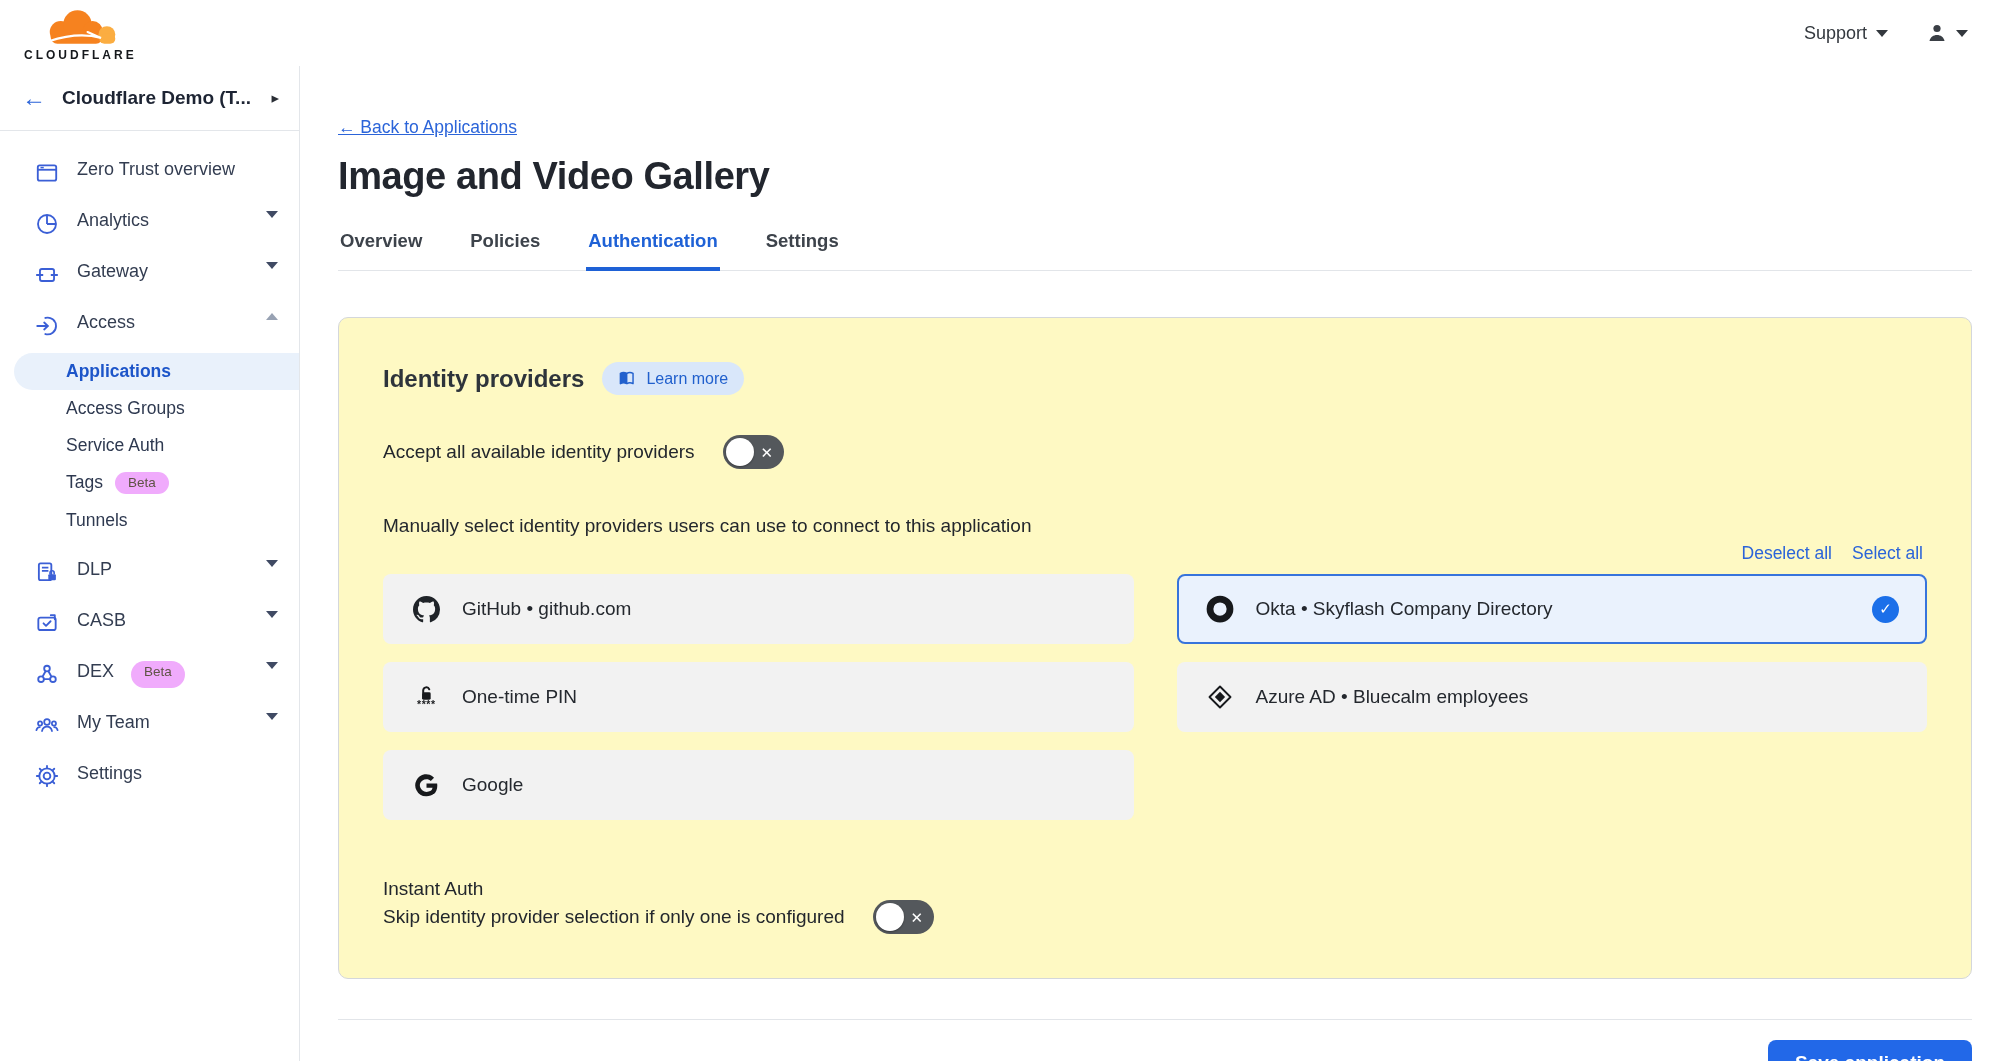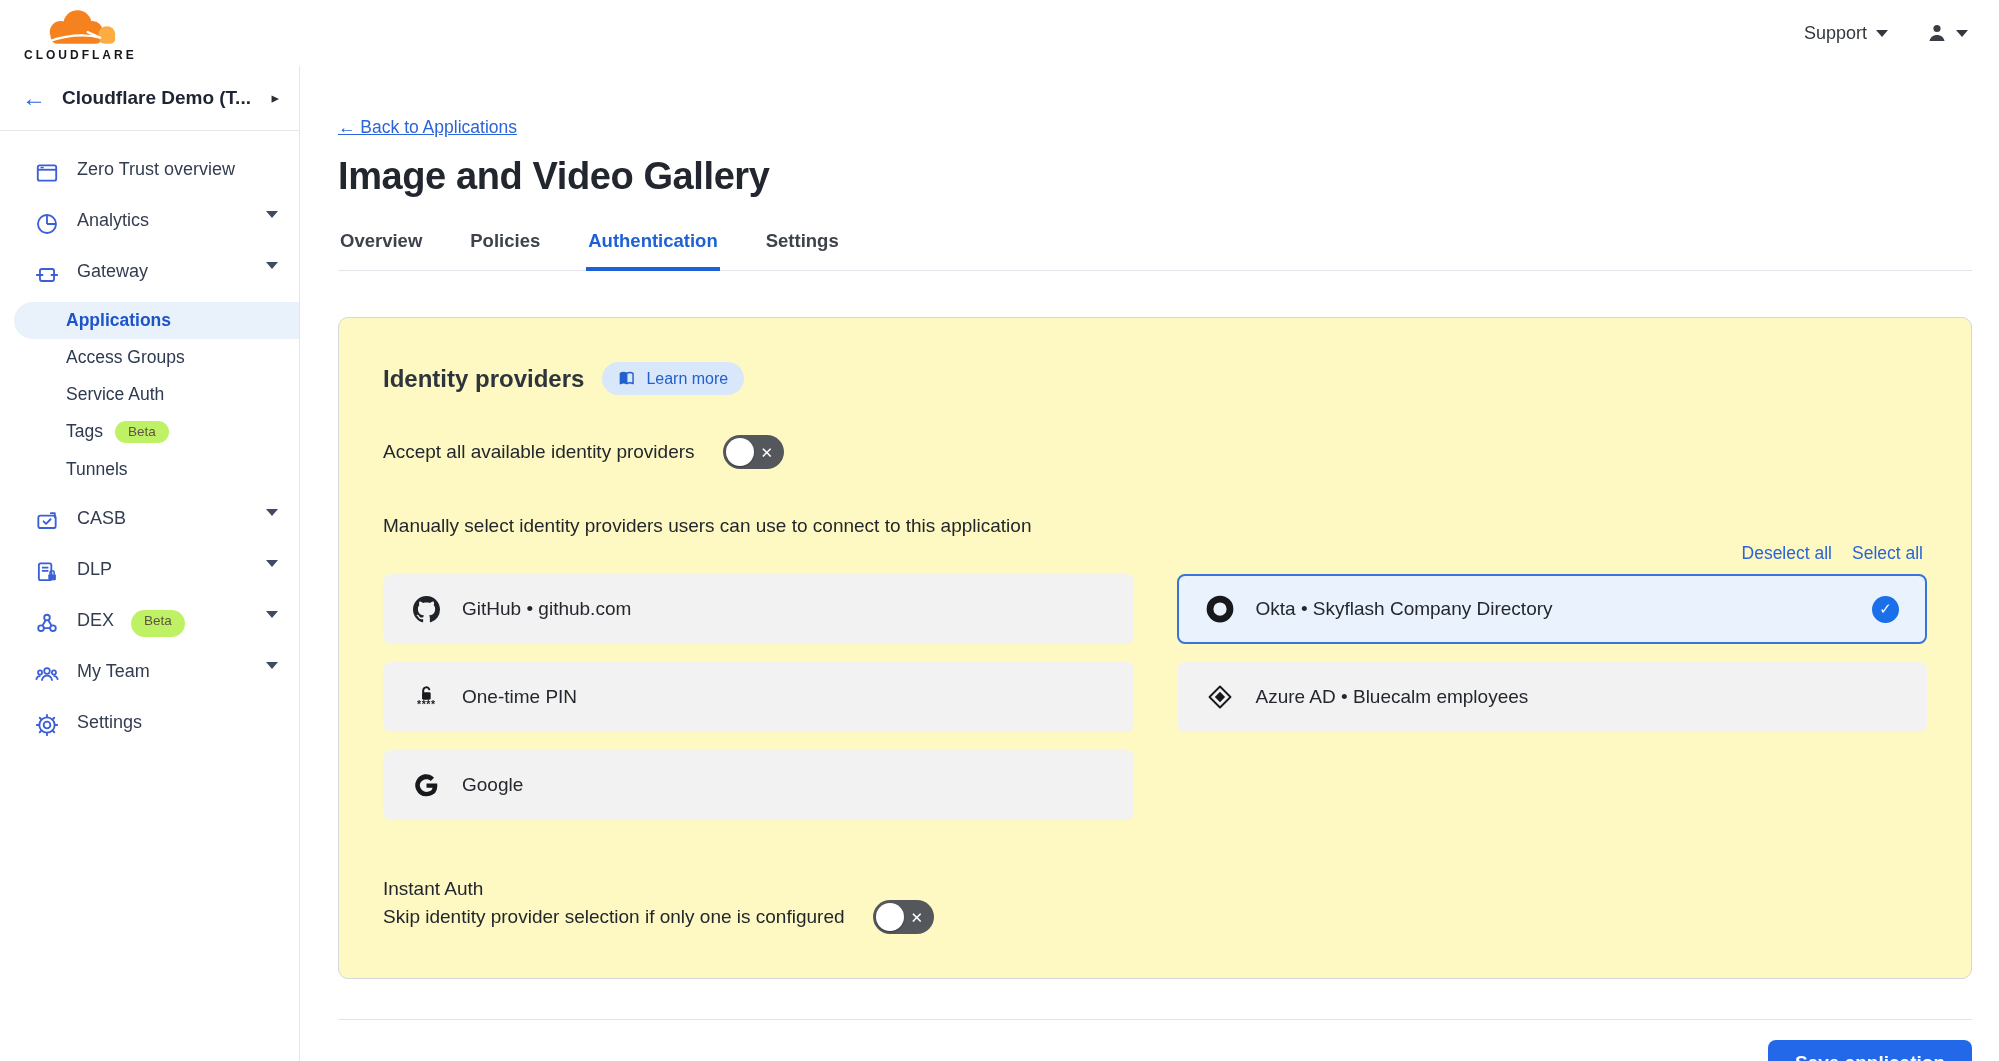--- a/index.html
+++ b/index.html
@@ -27,21 +27,21 @@
   .nav-item { display:flex; gap:17px; padding:12px 20px 12px 33px;
     font-size:18px; font-weight:500; color:#333d51; cursor:pointer; }
   .nicon { width:27px; height:27px; flex:0 0 27px; color:#3b5fd6; display:flex; align-items:center; justify-content:center; }
   .nav-caret { margin-left:auto; color:#3f4a63; }
   .nav-caret.up { color:#98a2b3; }
   .sub-list { margin:2px 0 8px; }
   .sub-item { padding:8px 20px 8px 66px; font-size:17.5px; color:#2e3950; cursor:pointer;
     display:flex; align-items:center; gap:12px;text-align:right; }
   .sub-item.active { margin-left:14px; padding-left:52px; background:#e9f1fb;
     border-radius:999px 0 0 999px; font-weight:700; color:#1d55c9; }
-  .beta-badge { background:#bef264; color:#5f5345; font-size:13.5px; font-weight:500;
+  .beta-badge { background:#f0abfc; color:#5f5345; font-size:13.5px; font-weight:500;
     border-radius:999px; padding:4px 13px; line-height:1; }
 
   
   .main { margin-left:300px; padding:51px 27px 0 38px; }
   .back-link { display:inline-block; color:#2b64d9; font-size:17.5px; text-decoration:underline; cursor:pointer; }
   .page-title { font-size:38px; font-weight:700; color:#22262e; letter-spacing:-0.4px; margin:17px 0 24px; }
   .tabs { display:flex; gap:44px; border-bottom:1px solid #e2e5e9; }
   .tab { padding:8px 2px 15px; font-size:18.5px; font-weight:600; color:#3d434b;
     border-bottom:4px solid transparent; margin-bottom:-1px; cursor:pointer; }
   .tab.active { color:#1e61d6; border-bottom-color:#1e61d6; }
@@ -161,64 +161,77 @@
           <rect x="5.5" y="6.5" width="13" height="11" rx="1.8"></rect>
             <path d="M2 12h6.5M15.5 12H22"></path>
         </svg>
       </span>
       <span>Gateway</span>
       <svg class="nav-caret caret-dn" viewBox="0 0 14 8">
           <path d="M1 .5h12L7 7.5z" fill="currentColor"></path>
         </svg>
     </div>
 
+    <div class="nav-item">
+      <span class="nicon">
+        <svg viewBox="0 0 24 24" width="26" height="26" fill="none" stroke="#3b5fd6" stroke-width="1.7" stroke-linecap="round">
+          <path d="M10.5 4.6a7.7 7.7 0 1 1 0 14.8"></path>
+            <path d="M3 12h9.3"></path>
+            <path d="M9.4 8.8l3.4 3.2-3.4 3.2"></path>
+        </svg>
+      </span>
+      <span>Access</span>
+      <svg class="nav-caret up caret-dn" viewBox="0 0 14 8">
+          <path d="M1 7.5h12L7 .5z" fill="currentColor"></path>
+        </svg>
+    </div>
 
     <div class="sub-list">
       <div class="sub-item active">
         <span>Applications</span>
       </div>
       <div class="sub-item">
         <span>Access Groups</span>
       </div>
       <div class="sub-item">
         <span>Service Auth</span>
       </div>
       <div class="sub-item">
         <span>Tags</span>
         <span class="beta-badge">Beta</span>
       </div>
       <div class="sub-item">
         <span>Tunnels</span>
       </div>
+    </div>
+
+    <div class="nav-item">
+      <span class="nicon">
+        <svg viewBox="0 0 24 24" width="26" height="26" fill="none" stroke="#3b5fd6" stroke-width="1.7">
+          <rect x="4.5" y="4" width="11.5" height="15.5" rx="1.5"></rect>
+            <path d="M7.3 8h6M7.3 11h6"></path>
+          <rect x="13.2" y="14" width="7" height="5.6" rx="1" fill="#3b5fd6" stroke="none"></rect>
+          <path d="M14.8 14v-1.2a1.9 1.9 0 0 1 3.8 0V14" stroke-width="1.5"></path>
+        </svg>
+      </span>
+      <span>DLP</span>
+      <svg class="nav-caret caret-dn" viewBox="0 0 14 8">
+          <path d="M1 .5h12L7 7.5z" fill="currentColor"></path>
+        </svg>
     </div>
 
     <div class="nav-item">
       <span class="nicon">
         <svg viewBox="0 0 24 24" width="26" height="26" fill="none" stroke="#3b5fd6" stroke-width="1.7" stroke-linecap="round" stroke-linejoin="round">
           <rect x="4" y="7" width="16" height="11.5" rx="2"></rect>
             <path d="M8.8 12.3l2.3 2.3 4.2-4.2"></path>
             <path d="M15.5 4.8h3.7v3.7"></path>
         </svg>
       </span>
       <span>CASB</span>
-      <svg class="nav-caret caret-dn" viewBox="0 0 14 8">
-          <path d="M1 .5h12L7 7.5z" fill="currentColor"></path>
-        </svg>
-    </div>
-
-    <div class="nav-item">
-      <span class="nicon">
-        <svg viewBox="0 0 24 24" width="26" height="26" fill="none" stroke="#3b5fd6" stroke-width="1.7">
-          <rect x="4.5" y="4" width="11.5" height="15.5" rx="1.5"></rect>
-            <path d="M7.3 8h6M7.3 11h6"></path>
-          <rect x="13.2" y="14" width="7" height="5.6" rx="1" fill="#3b5fd6" stroke="none"></rect>
-          <path d="M14.8 14v-1.2a1.9 1.9 0 0 1 3.8 0V14" stroke-width="1.5"></path>
-        </svg>
-      </span>
-      <span>DLP</span>
       <svg class="nav-caret caret-dn" viewBox="0 0 14 8">
           <path d="M1 .5h12L7 7.5z" fill="currentColor"></path>
         </svg>
     </div>
 
     <div class="nav-item">
       <span class="nicon">
         <svg viewBox="0 0 24 24" width="26" height="26" fill="none" stroke="#3b5fd6" stroke-width="1.7">
           <circle cx="12" cy="7" r="2.6"></circle>
             <circle cx="6.5" cy="16.8" r="2.6"></circle>

